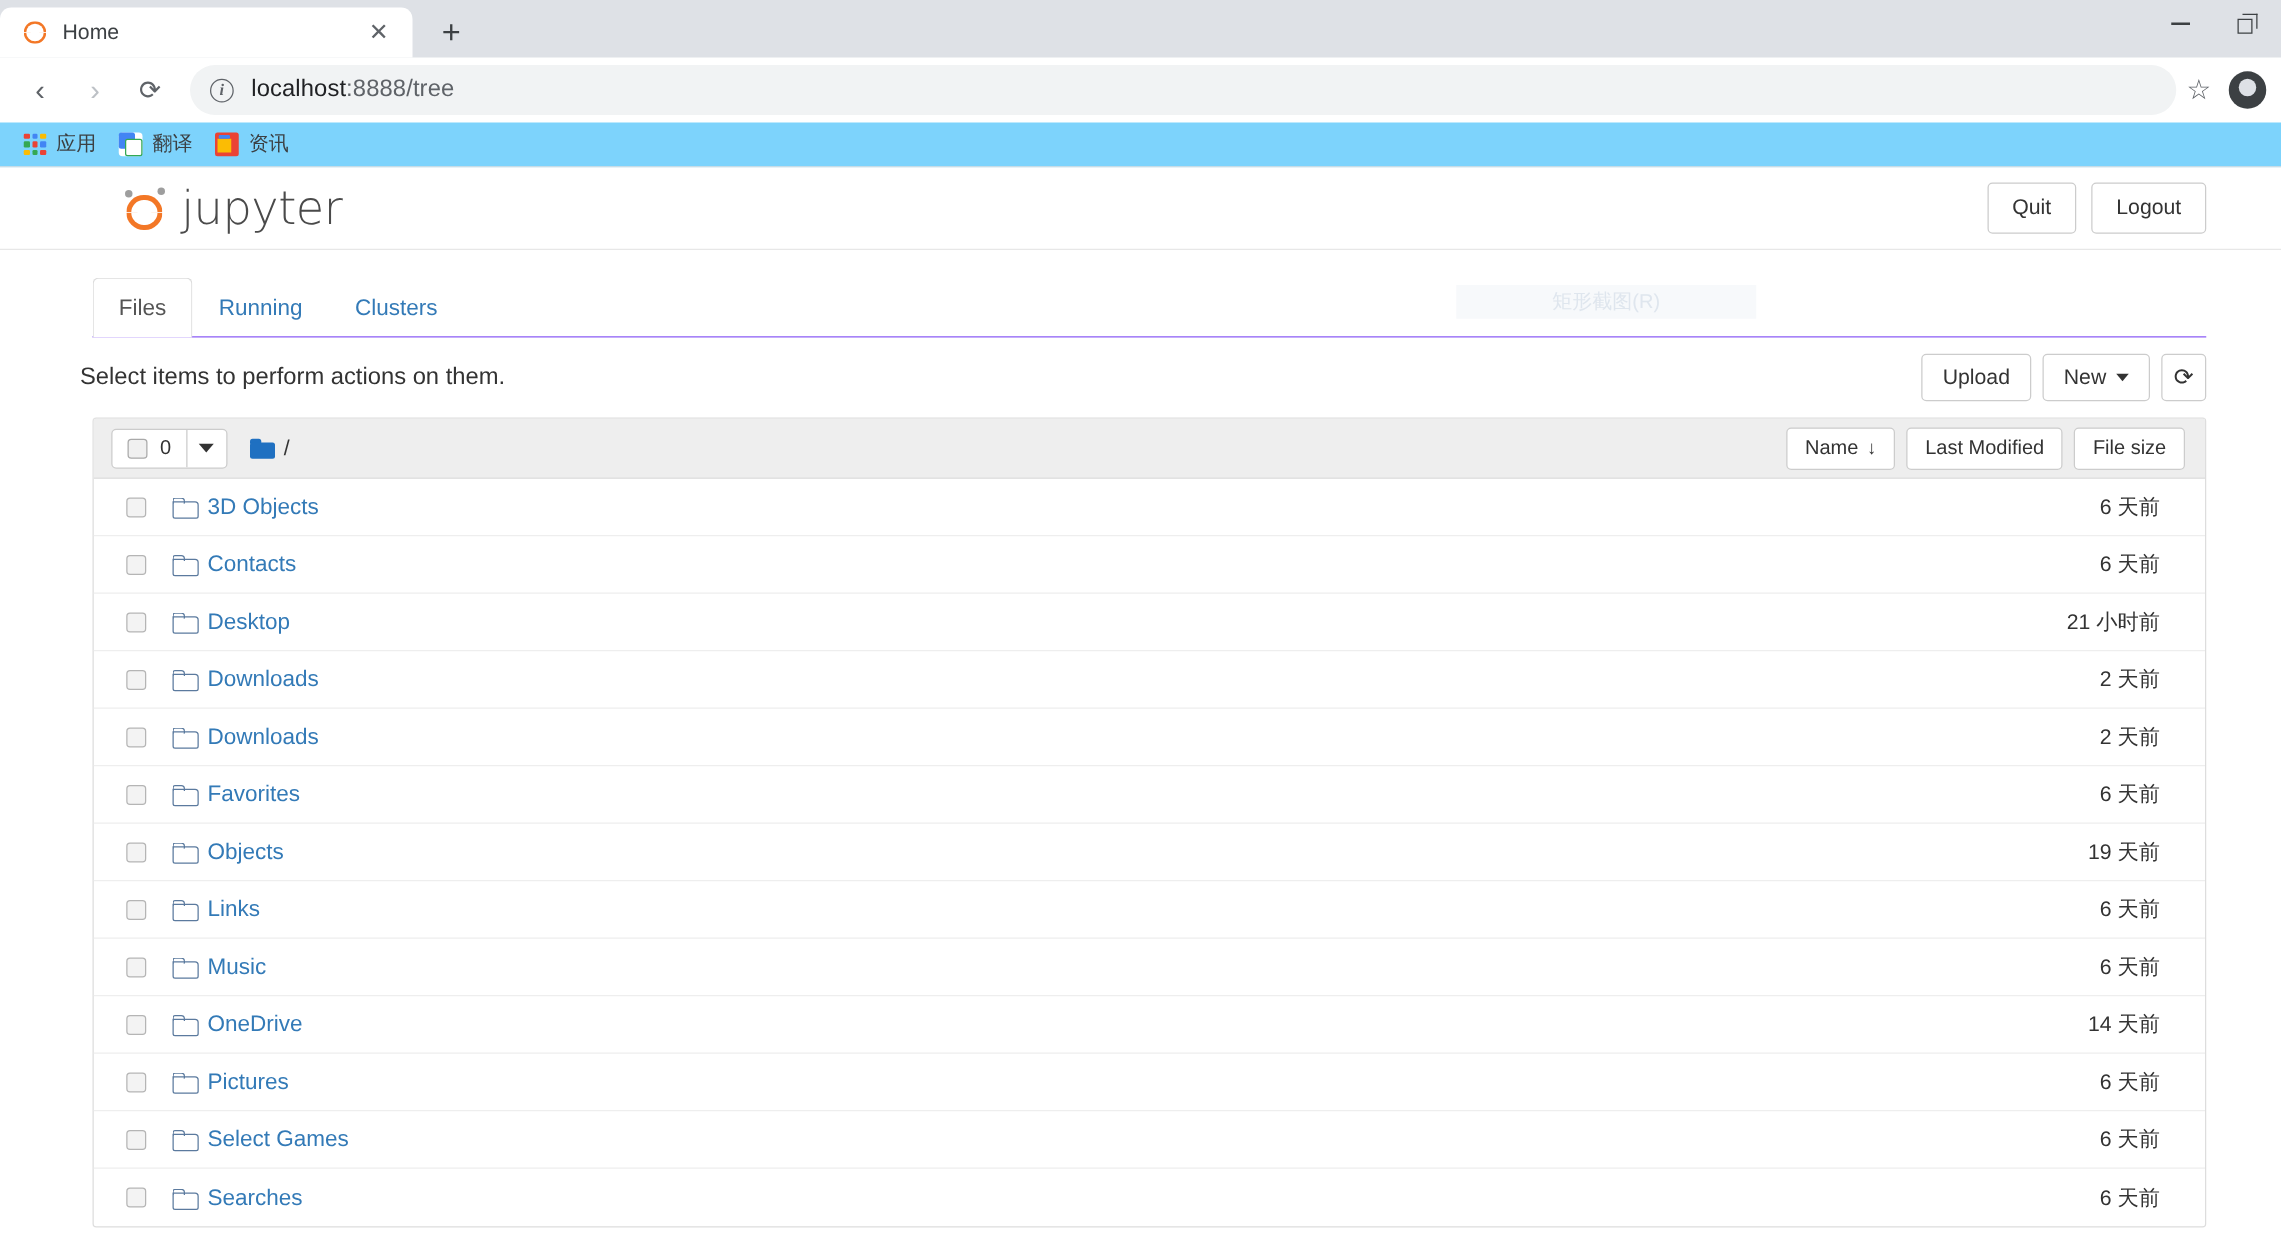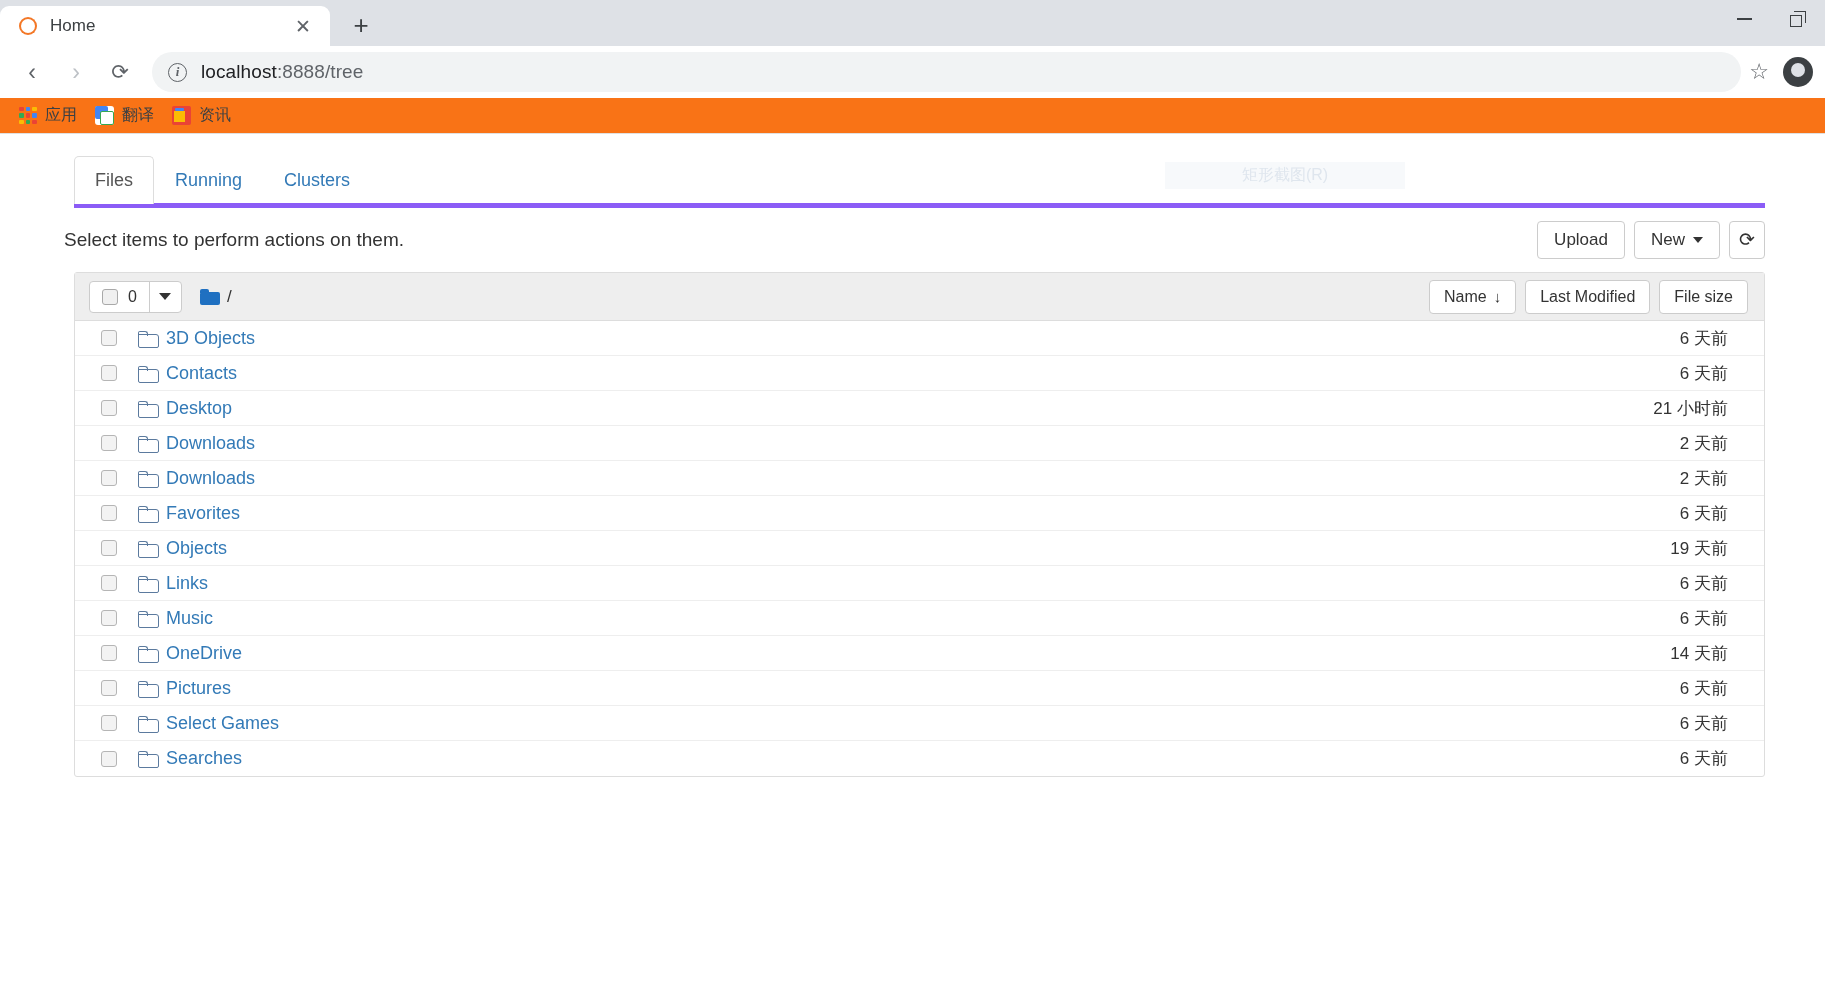--- a/index.html
+++ b/index.html
@@ -125,21 +125,21 @@
   }
   .profile-avatar::after {
     content: ""; position: absolute;
     left: 8px; top: 6px; width: 14px; height: 14px;
     border-radius: 50%; background: #dee1e6;
   }
 
   
   .bookmarks-bar {
     height: 36px;
-    background: #f97316;
+    background: #7dd3fc;
     display: flex;
     align-items: center;
     padding: 0 10px;
     border-bottom: 1px solid #e0e0e0;
   }
   .bm {
     display: flex; align-items: center;
     padding: 0 9px; height: 30px;
     font-size: 16px; color: #3c4043;
   }
@@ -227,21 +227,21 @@
     font-family: "Liberation Sans", sans-serif;
     line-height: 1.2;
     cursor: pointer;
     white-space: nowrap;
   }
 
   
   .jp-body { padding: 0 60px 0 74px; position: relative; }
   .jp-tabs {
     display: flex;
-    border-bottom: 5px solid #8b5cf6;
+    border-bottom: 1px solid #8b5cf6;
     margin-top: 22px;
     position: relative;
     z-index: 2;
   }
   .jp-tab {
     font-size: 18px;
     color: #337ab7;
     padding: 13px 20px;
     border: 1px solid transparent;
     border-bottom: none;
@@ -372,21 +372,21 @@
     border-radius: 4px;
     font-size: 16px;
     color: #333333;
     padding: 7px 14px;
     cursor: pointer;
     white-space: nowrap;
   }
   .sort-arrow { margin-left: 7px; font-size: 15px; }
 
   .fl-row {
-    height: 35px;
+    height: 46px;
     display: flex;
     align-items: center;
     padding: 0 16px 0 26px;
     border-bottom: 1px solid #eeeeee;
   }
   .fl-row:last-child { border-bottom: none; }
   .row-chk {
     width: 16px; height: 16px;
     border: 1px solid #b5b5b5;
     border-radius: 3px;
@@ -485,20 +485,35 @@
     <span class="bm-label">翻译</span>
   </div>
   <div class="bm">
     <span class="bm-ico ico-news"></span>
     <span class="bm-label">资讯</span>
   </div>
 </div>
 
 <div class="page">
 
+  <div class="jp-header">
+    <div class="jp-logo">
+      <span class="jp-logo-mark">
+        <span class="jp-dot jp-dot-l"></span>
+        <span class="jp-dot jp-dot-r"></span>
+        <span class="jp-arc jp-arc-top"></span>
+        <span class="jp-arc jp-arc-bot"></span>
+      </span>
+      <span class="jp-logo-text">jupyter</span>
+    </div>
+    <div class="jp-header-actions">
+      <button class="btn">Quit</button>
+      <button class="btn">Logout</button>
+    </div>
+  </div>
 
   <div class="jp-body">
 
     <div class="jp-tabs">
       <div class="jp-tab active">Files</div>
       <div class="jp-tab">Running</div>
       <div class="jp-tab">Clusters</div>
       <div class="screenshot-ghost">矩形截图(R)</div>
     </div>
 

